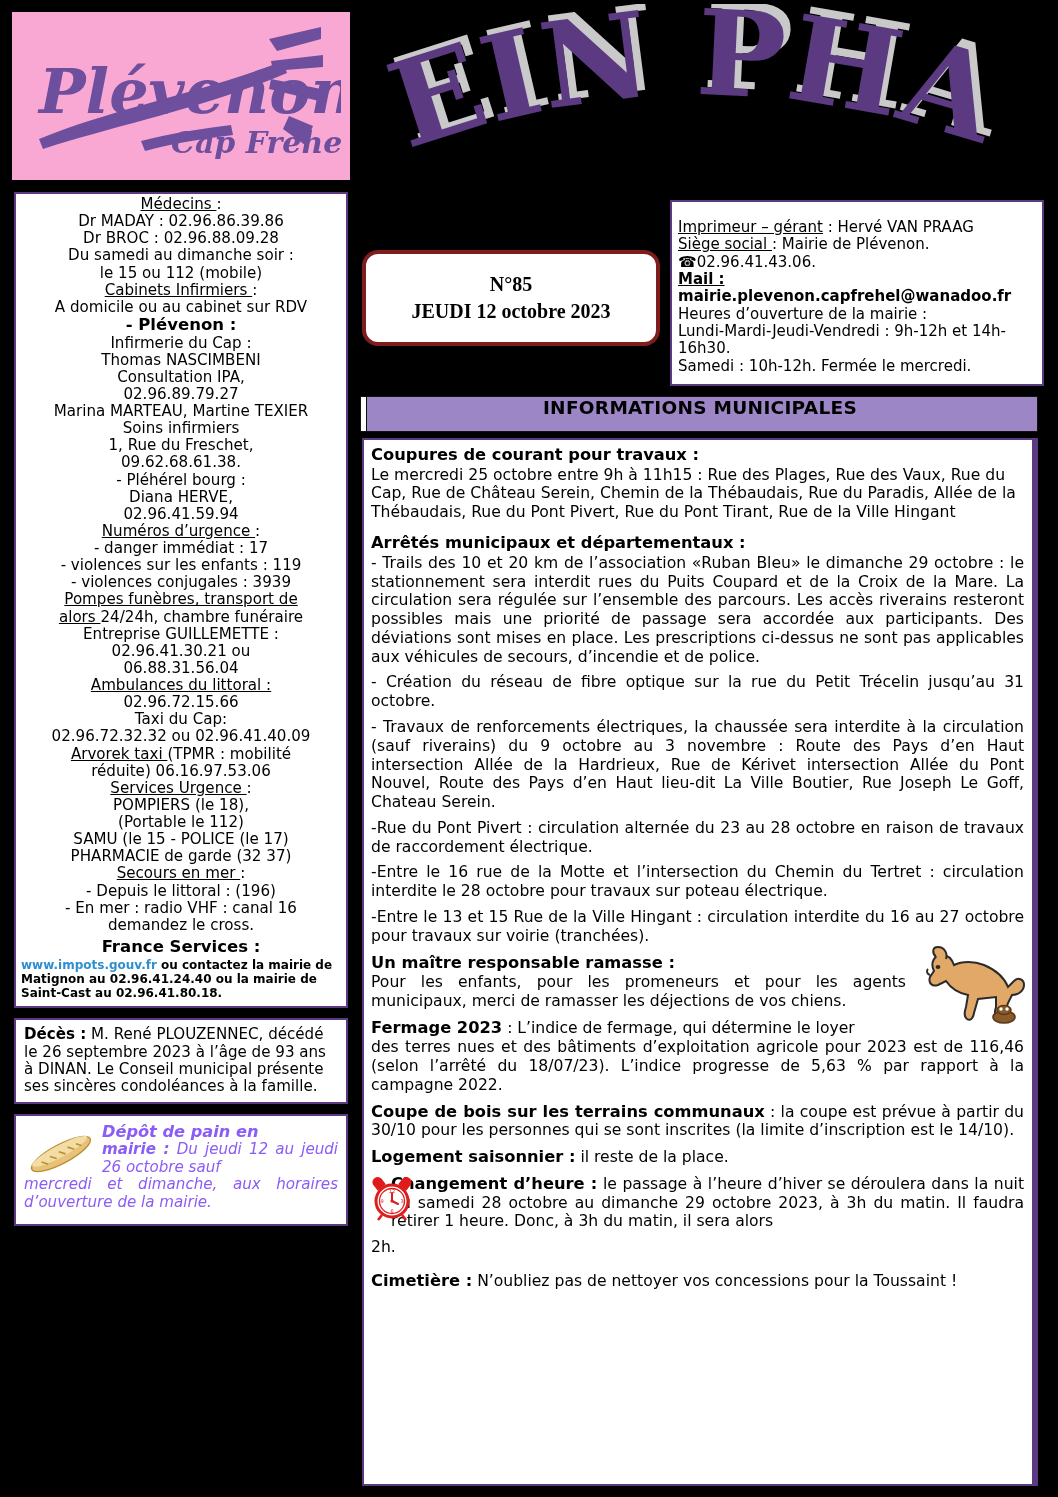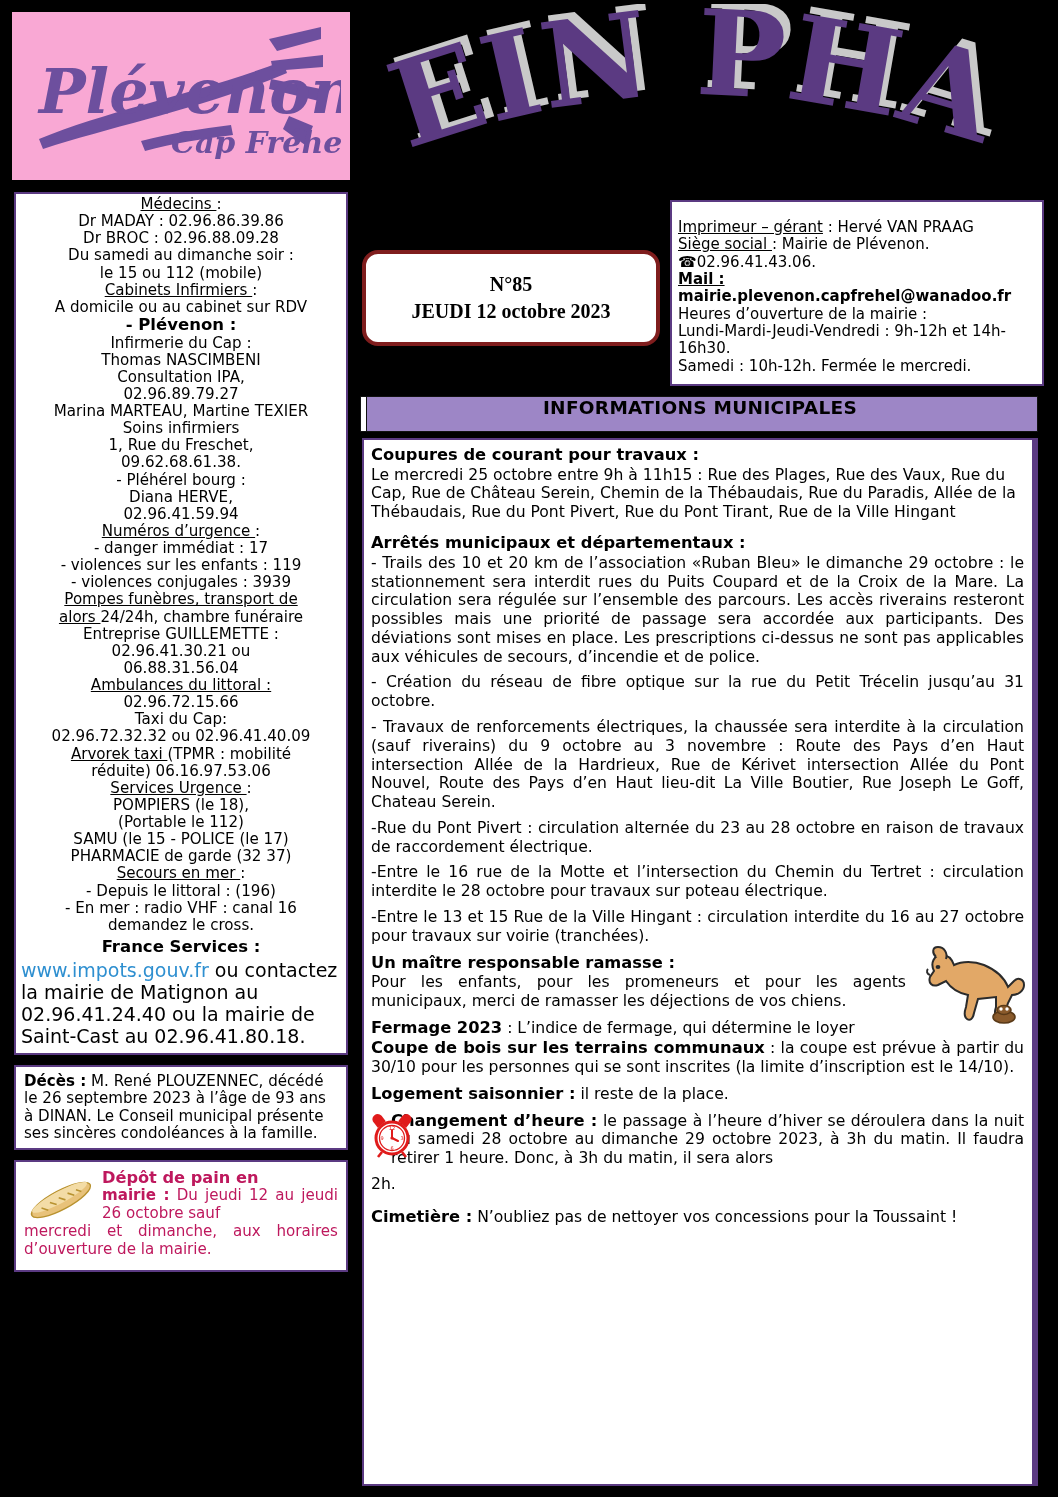--- a/index.html
+++ b/index.html
@@ -52,36 +52,37 @@
     font-size:15.1px;
     line-height:1.135;
     color:#000;
     text-align:center;
     font-family:"DejaVu Sans", sans-serif;
   }
   .ctext .u{text-decoration:underline;}
   .ctext .bigb{font-weight:bold;font-size:16.5px;}
   .link{color:#2e8fd0;}
   .fs-block{
-    text-align:left;font-size:19px;line-height:1.16;margin-top:2px;
+    text-align:left;font-size:12px;line-height:1.16;margin-top:2px;font-weight:bold;
   }
   .fs-title{text-align:center;font-weight:bold;font-size:16.5px;margin-top:4px;}
 
   .deces{
     font-size:15.1px;line-height:1.15;text-align:left;color:#000;
     padding:2px 2px;
   }
   .deces b{font-weight:bold;}
 
   .pain-wrap{
     position:relative;
-    font-size:15.1px;line-height:1.18;color:#be185d;
+    font-size:15.1px;line-height:1.18;color:#8b5cf6;
     text-align:justify;
     padding:2px 2px 2px 2px;
     min-height:96px;
+    font-style:italic;
   }
   .baguette{
     position:absolute;left:2px;top:6px;width:74px;height:56px;
   }
   .pain-t1{margin-left:78px;font-weight:bold;font-size:16.2px;}
   .pain-t2{margin-left:78px;text-align:justify;}
   .pain-t3{text-align:justify;}
 
   
   .right-col{
@@ -363,20 +364,21 @@
           <g fill="#fff">
             <circle cx="97" cy="72" r="1.7"></circle>
               <circle cx="103" cy="72" r="1.7"></circle>
           </g>
         </svg>
         <div class="sec-h">Un maître responsable ramasse :</div>
         <div class="sec-j dog-text">Pour les enfants, pour les promeneurs et pour les agents municipaux, merci de ramasser les déjections de vos chiens.</div>
       </div>
 
       <div class="sec-p"><span class="inline-hb">Fermage 2023</span><span> : L’indice de fermage, qui détermine le loyer</span></div>
+      <div class="sec-j">des terres nues et des bâtiments d’exploitation agricole pour 2023 est de 116,46 (selon l’arrêté du 18/07/23). L’indice progresse de 5,63 % par rapport à la campagne 2022.</div>
 
       <div class="sec-j"><span class="inline-hb">Coupe de bois sur les terrains communaux</span><span> : la coupe est prévue à partir du 30/10 pour les personnes qui se sont inscrites (la limite d’inscription est le 14/10).</span></div>
 
       <div class="sec-j"><span class="inline-hb">Logement saisonnier :</span><span> il reste de la place.</span></div>
 
       <div class="clock-wrap">
         <svg class="clock-img" viewBox="0 0 46 46">
           <g stroke="#e01b1b" stroke-width="2.6" fill="#e01b1b">
             <path d="M6 9 C2 5, 8 0, 12 4 L15 8 L9 13 Z"></path>
             <path d="M40 9 C44 5, 38 0, 34 4 L31 8 L37 13 Z"></path>

